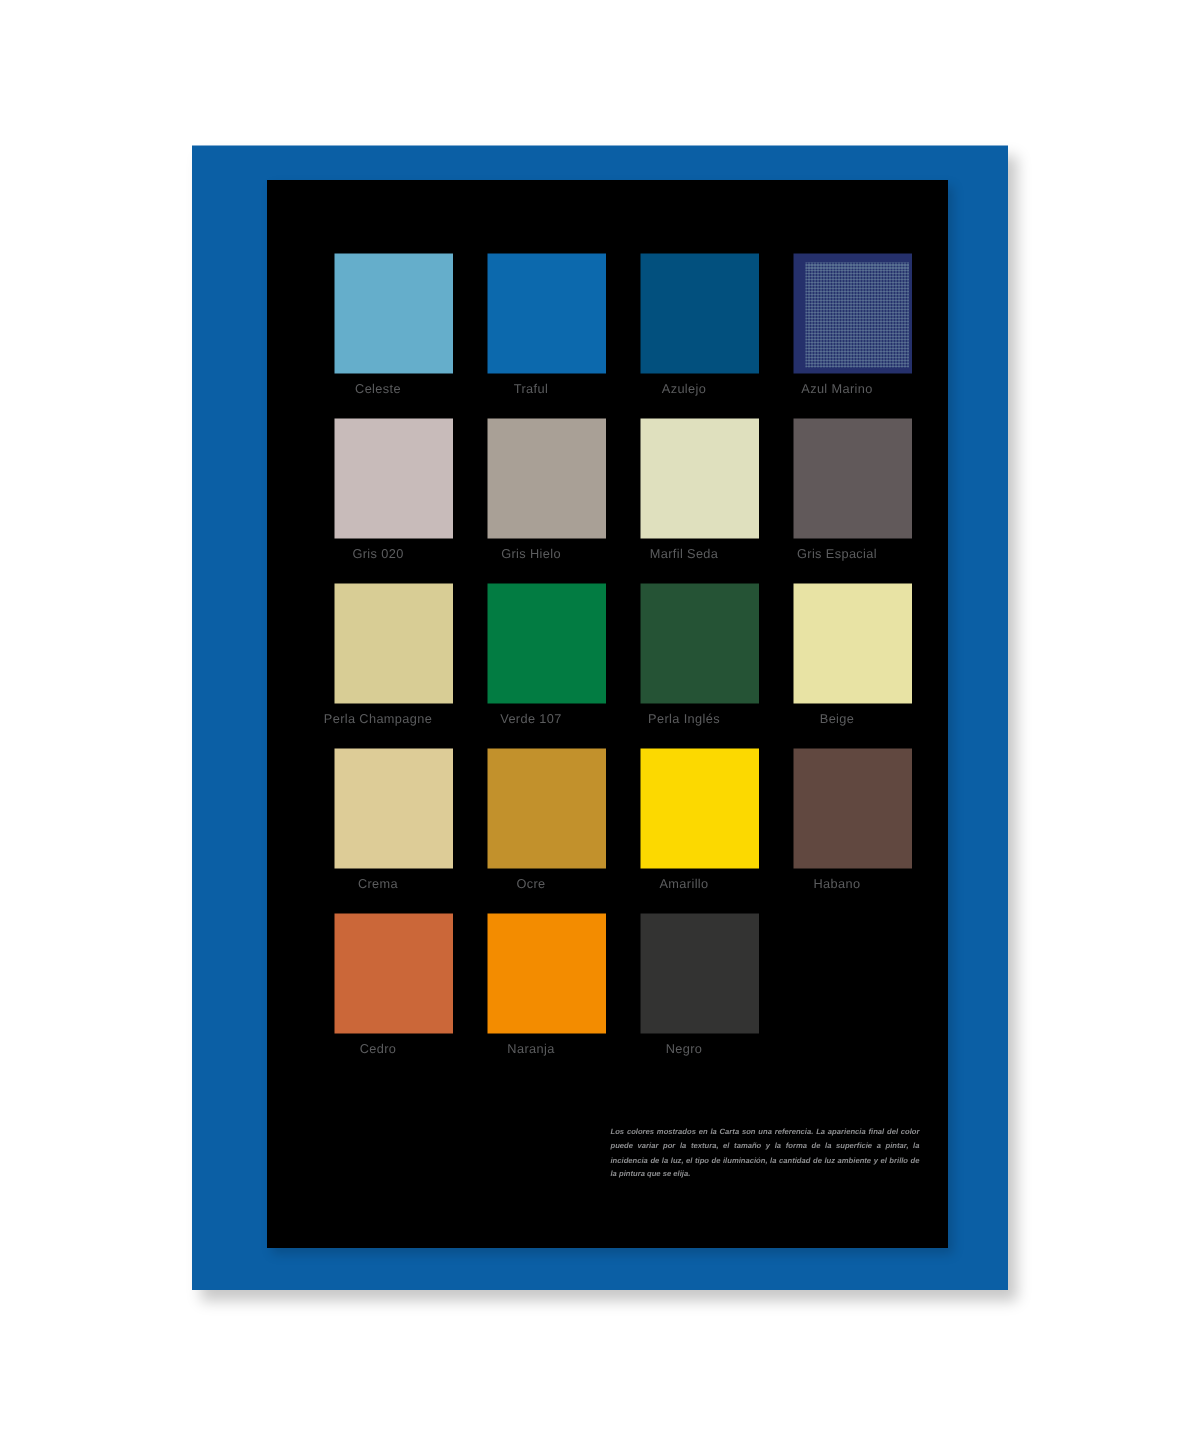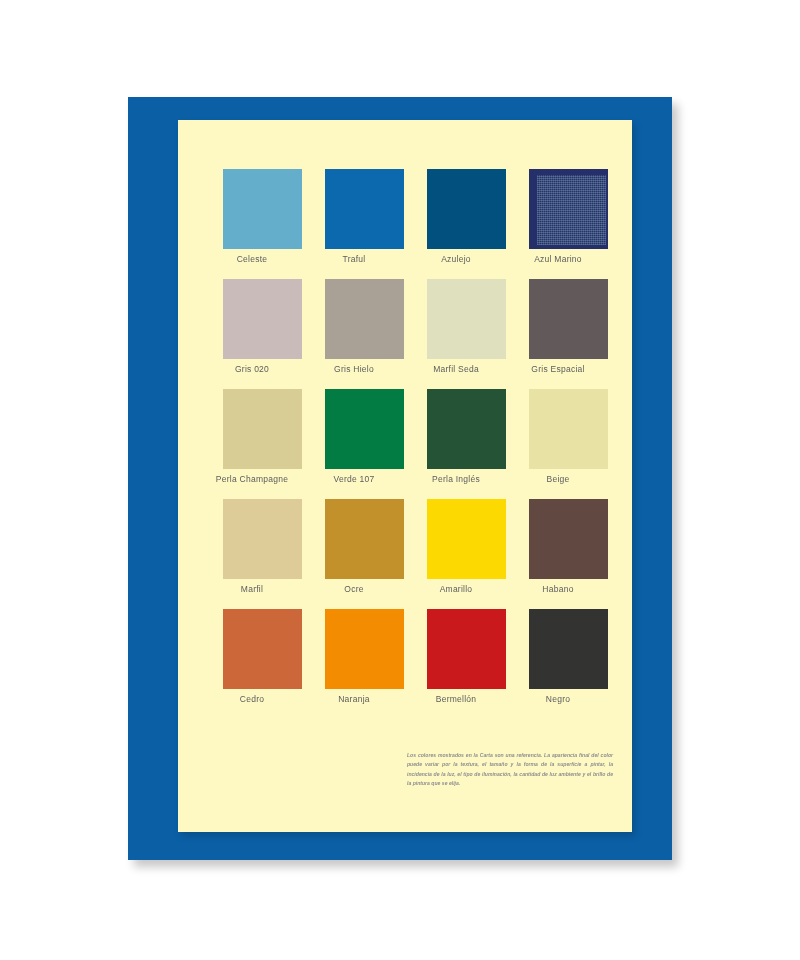--- a/index.html
+++ b/index.html
@@ -32,21 +32,21 @@
     box-shadow: 6px 7px 9px rgba(0,0,0,0.22);
   }
 
   
   .chart-panel {
     position: absolute;
     left: 50px;
     top: 23px;
     width: 454px;
     height: 712px;
-    background: #fef9c3;
+    background: #000000;
     box-shadow: 3px 4px 7px rgba(0,0,0,0.17);
   }
 
   
   .swatch-grid {
     position: absolute;
     left: 23px;
     top: 49px;
     width: 408px;
     display: grid;
@@ -176,45 +176,41 @@
           <div class="swatch-cell">
             <div class="swatch-chip" title="Verde Inglés" style="background: rgb(37, 83, 53);"></div>
             <div class="swatch-label">Perla Inglés</div>
           </div>
           <div class="swatch-cell">
             <div class="swatch-chip" title="Beige" style="background: rgb(232, 227, 164);"></div>
             <div class="swatch-label">Beige</div>
           </div>
           <div class="swatch-cell">
             <div class="swatch-chip" title="Crema" style="background: rgb(221, 204, 151);"></div>
-            <div class="swatch-label">Marfil</div>
+            <div class="swatch-label">Crema</div>
           </div>
           <div class="swatch-cell">
             <div class="swatch-chip" title="Ocre" style="background: rgb(194, 145, 44);"></div>
             <div class="swatch-label">Ocre</div>
           </div>
           <div class="swatch-cell">
             <div class="swatch-chip" title="Amarillo" style="background: rgb(252, 217, 0);"></div>
             <div class="swatch-label">Amarillo</div>
           </div>
           <div class="swatch-cell">
             <div class="swatch-chip" title="Habano" style="background: rgb(97, 72, 64);"></div>
             <div class="swatch-label">Habano</div>
           </div>
           <div class="swatch-cell">
             <div class="swatch-chip" title="Cedro" style="background: rgb(203, 103, 57);"></div>
             <div class="swatch-label">Cedro</div>
           </div>
           <div class="swatch-cell">
             <div class="swatch-chip" title="Naranja" style="background: rgb(243, 140, 0);"></div>
             <div class="swatch-label">Naranja</div>
-          </div>
-          <div class="swatch-cell">
-            <div class="swatch-chip" title="Bermellón" style="background: rgb(201, 25, 28);"></div>
-            <div class="swatch-label">Bermellón</div>
           </div>
           <div class="swatch-cell">
             <div class="swatch-chip" title="Negro" style="background: rgb(51, 51, 50);"></div>
             <div class="swatch-label">Negro</div>
           </div>
           <div class="swatch-cell is-empty"></div>
           <div class="swatch-cell is-empty"></div>
         </div>
 
       <div class="disclaimer">Los colores mostrados en la Carta son una referencia. La apariencia final del color puede variar por la textura, el tamaño y la forma de la superficie a pintar, la incidencia de la luz, el tipo de iluminación, la cantidad de luz ambiente y el brillo de la pintura que se elija.</div>

